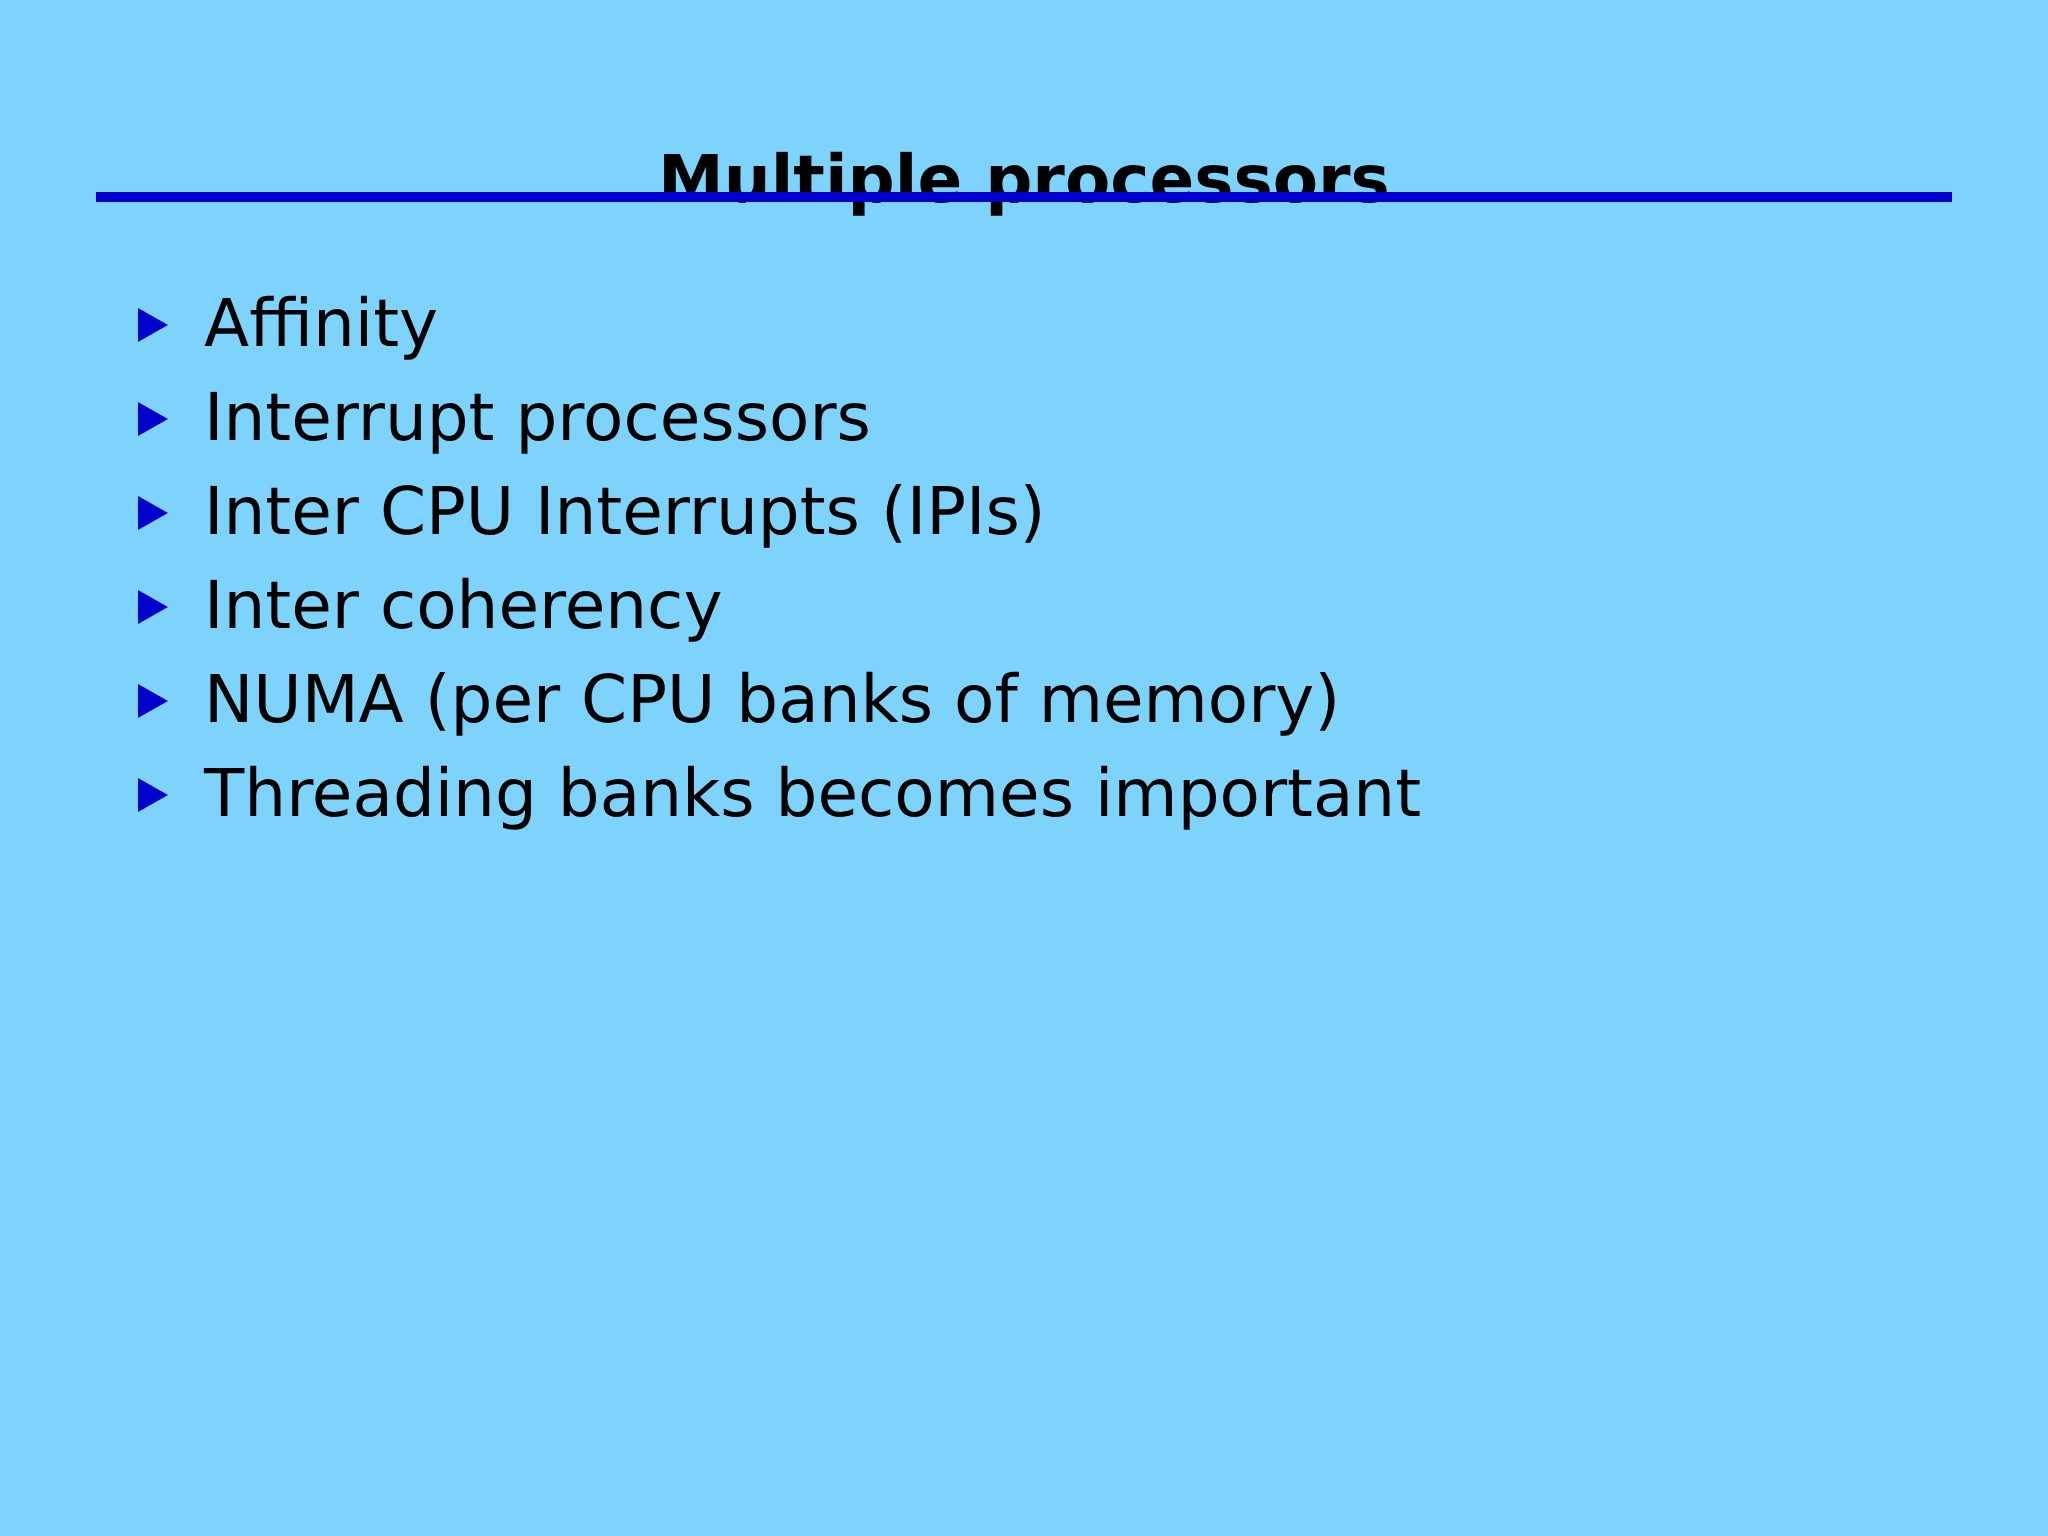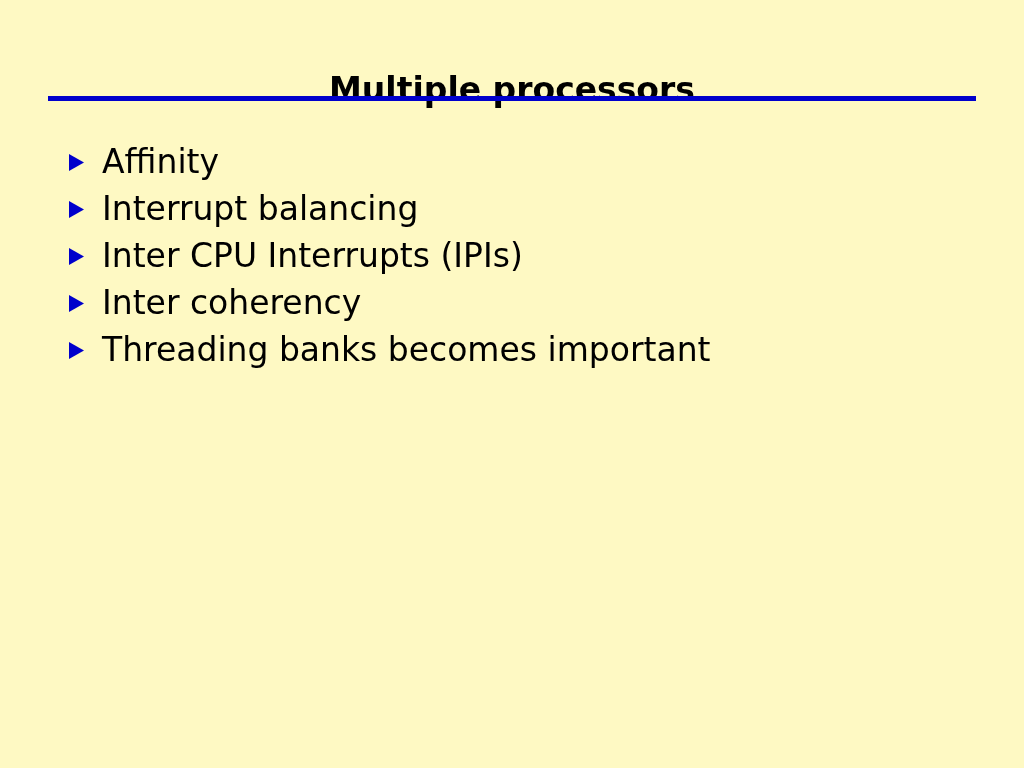--- a/index.html
+++ b/index.html
@@ -11,21 +11,21 @@
     height: 768px;
     background: #ffffff;
     font-family: "DejaVu Sans", sans-serif;
     overflow: hidden;
   }
 
   .slide {
     position: relative;
     width: 1024px;
     height: 768px;
-    background: #fef9c3;
+    background: #7dd3fc;
   }
 
   
   .title-block {
     position: absolute;
     left: 0;
     top: 48px;
     width: 1024px;
     text-align: center;
   }
@@ -112,41 +112,49 @@
       </span>
       <span class="bullet-text">Affinity</span>
     </li>
 
     <li class="bullet-item">
       <span class="bullet-marker">
         <svg width="17" height="17" viewBox="0 0 17 17" aria-hidden="true">
           <polygon points="1,0 16,8.5 1,17" fill="#0000cc"></polygon>
         </svg>
       </span>
-      <span class="bullet-text">Interrupt balancing</span>
+      <span class="bullet-text">Interrupt processors</span>
     </li>
 
     <li class="bullet-item">
       <span class="bullet-marker">
         <svg width="17" height="17" viewBox="0 0 17 17" aria-hidden="true">
           <polygon points="1,0 16,8.5 1,17" fill="#0000cc"></polygon>
         </svg>
       </span>
       <span class="bullet-text">Inter CPU Interrupts (IPIs)</span>
     </li>
 
     <li class="bullet-item">
       <span class="bullet-marker">
         <svg width="17" height="17" viewBox="0 0 17 17" aria-hidden="true">
           <polygon points="1,0 16,8.5 1,17" fill="#0000cc"></polygon>
         </svg>
       </span>
       <span class="bullet-text">Inter coherency</span>
     </li>
 
+    <li class="bullet-item">
+      <span class="bullet-marker">
+        <svg width="17" height="17" viewBox="0 0 17 17" aria-hidden="true">
+          <polygon points="1,0 16,8.5 1,17" fill="#0000cc"></polygon>
+        </svg>
+      </span>
+      <span class="bullet-text">NUMA (per CPU banks of memory)</span>
+    </li>
 
 
     <li class="bullet-item">
       <span class="bullet-marker">
         <svg width="17" height="17" viewBox="0 0 17 17" aria-hidden="true">
           <polygon points="1,0 16,8.5 1,17" fill="#0000cc"></polygon>
         </svg>
       </span>
       <span class="bullet-text">Threading banks becomes important</span>
     </li>

